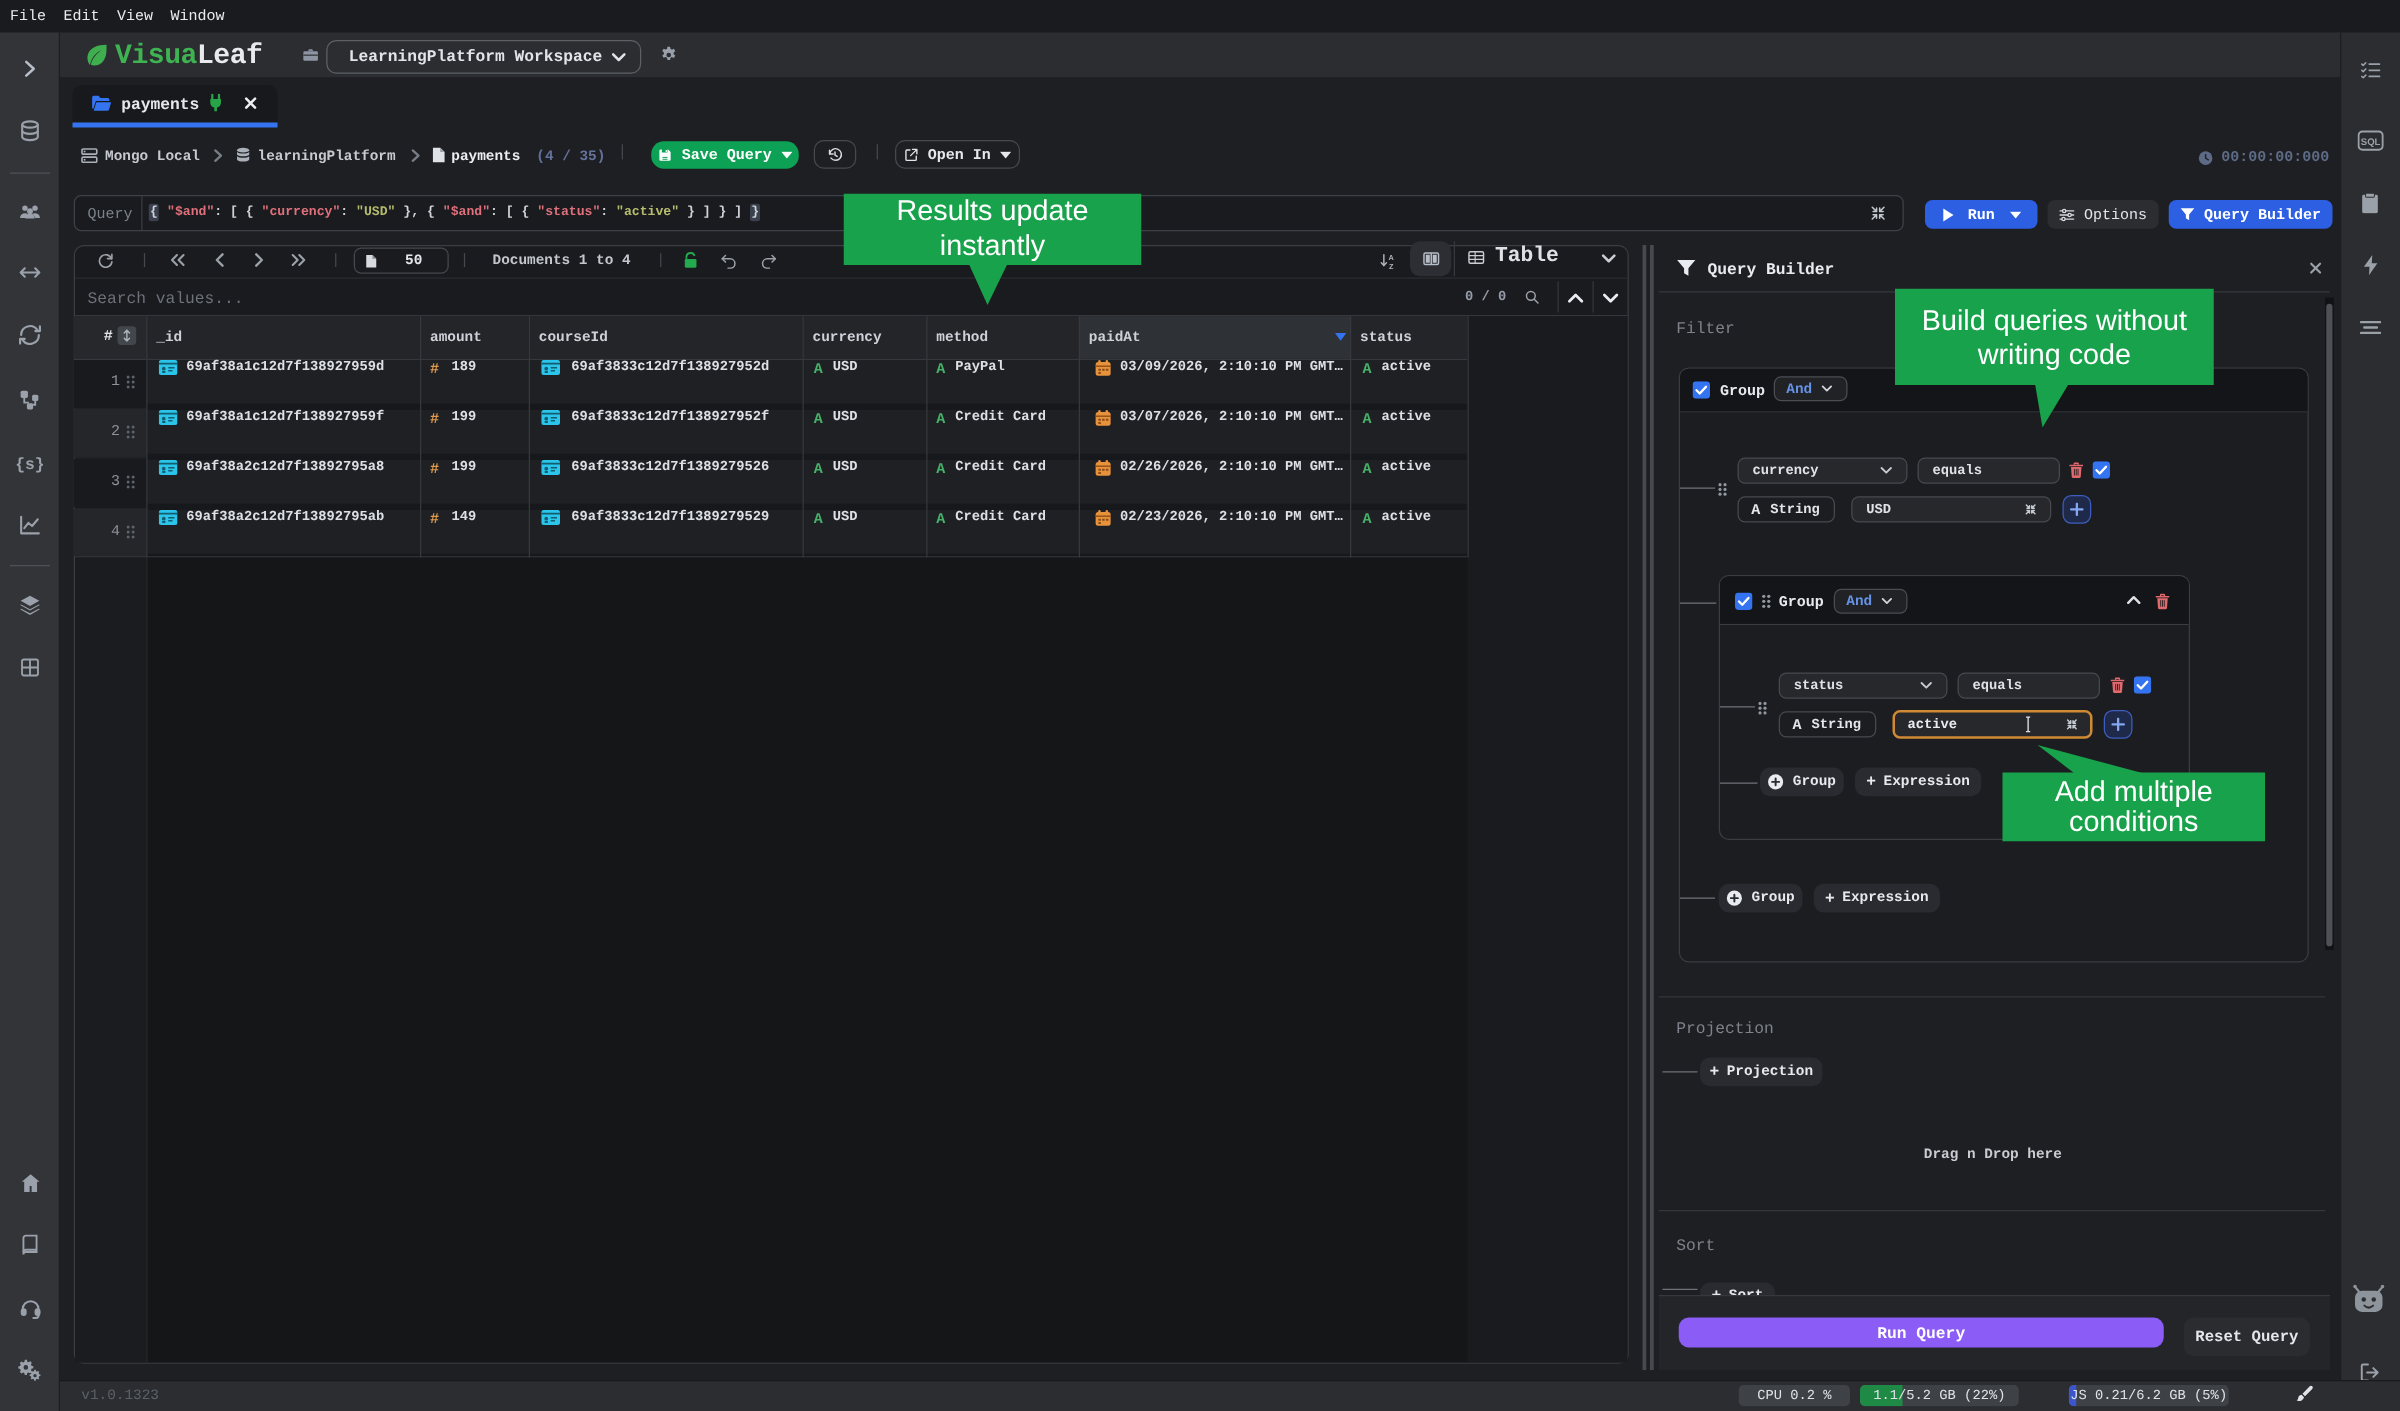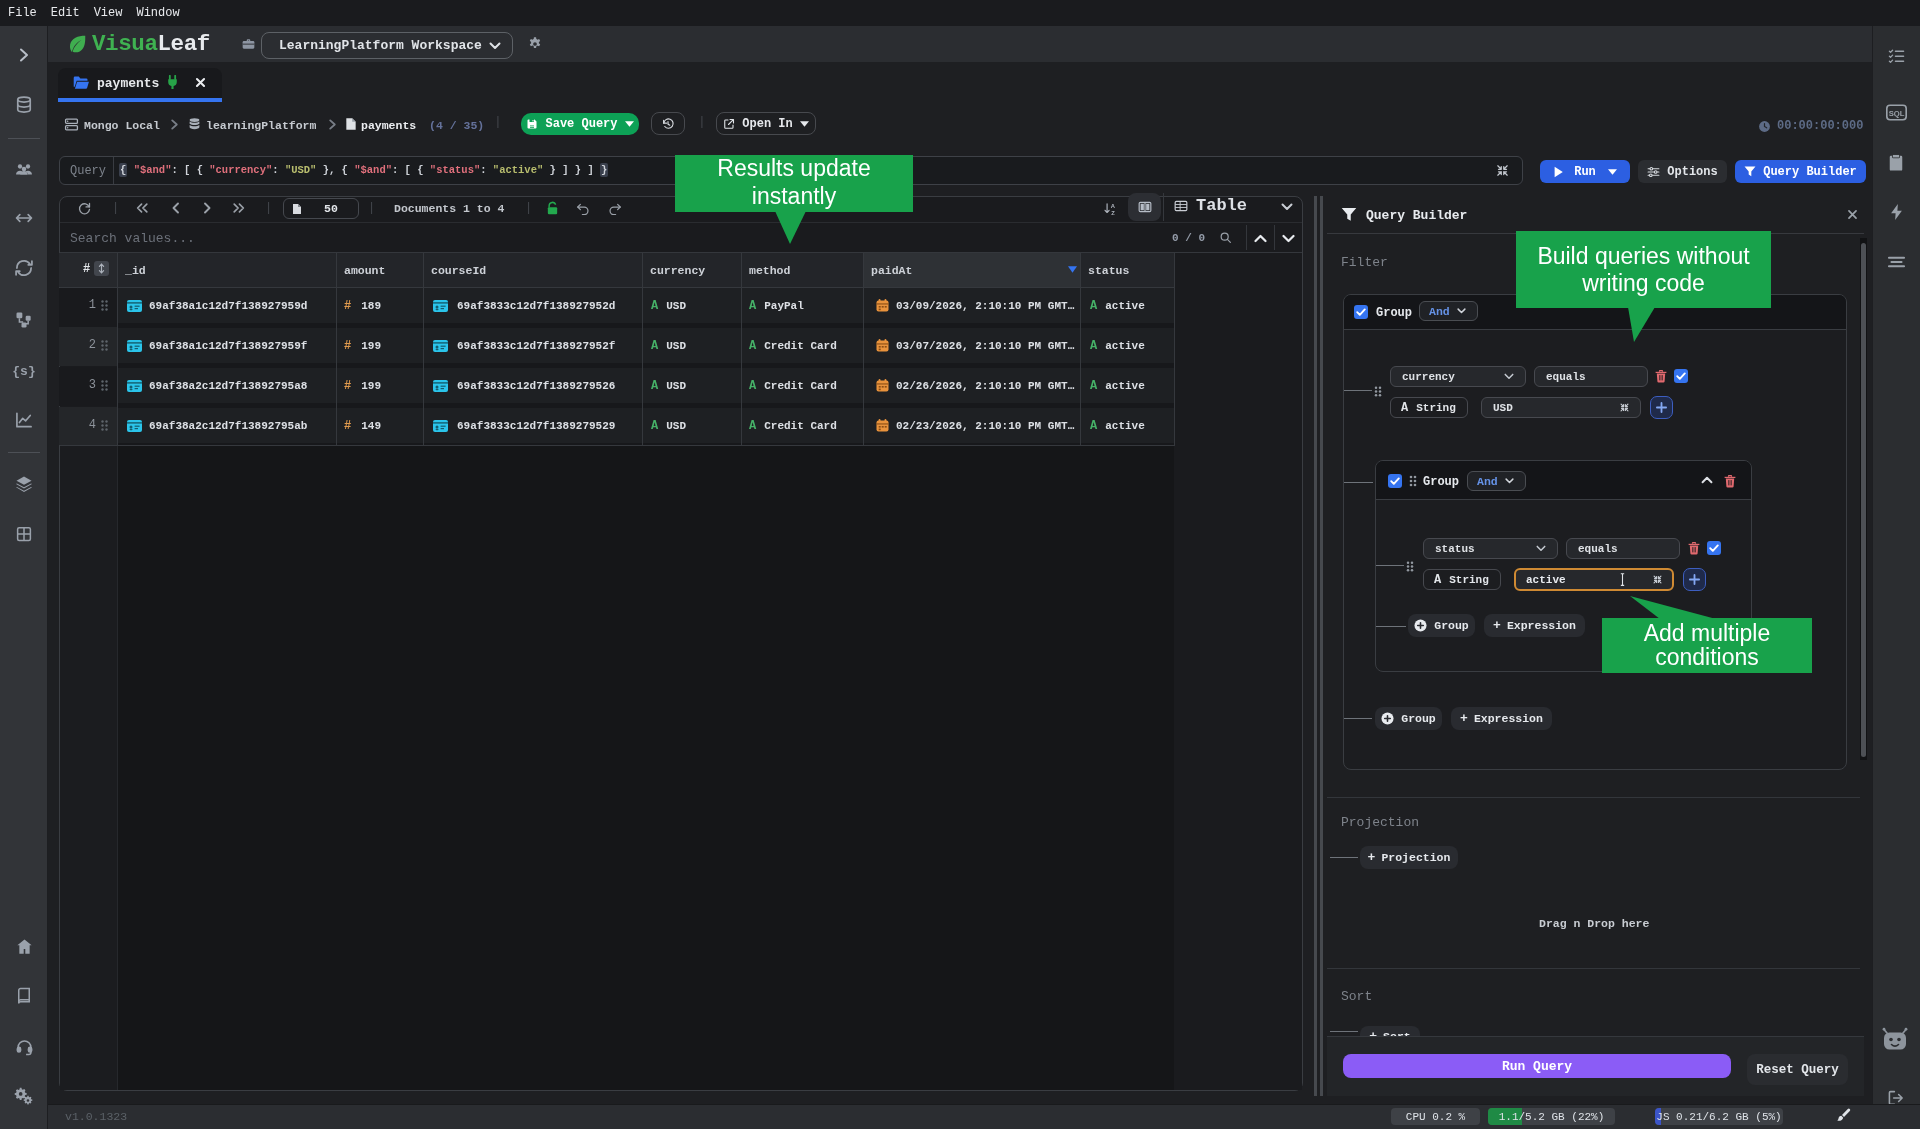--- a/index.html
+++ b/index.html
@@ -5,21 +5,21 @@
   html,body{margin:0;padding:0;background:#1e1f22;width:1920px;height:1129px;overflow:hidden}
   *{box-sizing:border-box}
   .ab{position:absolute}
   body{font-family:"Liberation Mono",monospace;-webkit-font-smoothing:antialiased}
   .sans{font-family:Liberation Mono, monospace}
   .ic{display:flex;align-items:center;justify-content:center}
   .row{display:flex;align-items:center}
   svg{display:block}
   .chip{background:#3e4146;border-radius:4px;color:#dfe3e8;font-size:11px;display:flex;align-items:center;justify-content:center;position:absolute;height:17px;overflow:hidden}
   .btn{display:flex;align-items:center;justify-content:center;position:absolute;border-radius:8px}
-  .cell{position:absolute;display:flex;align-items:center;font-size:11px;color:#dde0e5;font-weight:700}
+  .cell{position:absolute;display:flex;align-items:flex-start;font-size:11px;color:#dde0e5;font-weight:700}
   .hdrc{position:absolute;display:flex;align-items:center;font-size:11.5px;color:#ced2d8;font-weight:700}
   .vline{position:absolute;width:1px;background:#35383d}
   .callout{position:absolute;background:#18a24b;color:#fff;font-family:"Liberation Sans",sans-serif;text-align:center;z-index:50}
   .qtok{white-space:pre}
 </style>
 </head>
 <body>
 
 <div class="ab sans" style="left:0;top:0;width:1920px;height:26px;background:#1a1b1e;color:#e9ebee;font-size:12px;display:flex;align-items:center;gap:14px;padding-left:8px">
   <span>File</span>
@@ -261,21 +261,21 @@
     </svg>
 </div>
 
 <div class="btn" style="left:1638px;top:160px;width:89px;height:23px;background:#2b2d31;border-radius:6px;gap:7px">
   <svg width="13" height="12" viewBox="0 0 24 22" fill="none" stroke="#d8dbe0" stroke-width="2" stroke-linecap="round">
       <path d="M2 5h20M2 11h20M2 17h20"></path>
       <circle cx="8" cy="5" r="2.4" fill="#2b2d31"></circle>
       <circle cx="16" cy="11" r="2.4" fill="#2b2d31"></circle>
       <circle cx="7" cy="17" r="2.4" fill="#2b2d31"></circle>
     </svg>
-  <span style="color:#e3e6ea;font-size:12px;font-weight:700">Options</span>
+  <span style="color:#e3e6ea;font-size:12px;font-weight:400">Options</span>
 </div>
 
 <div class="btn" style="left:1735px;top:160px;width:131px;height:23px;background:#2c5fe2;border-radius:6px;gap:7px">
   <svg width="12" height="11" viewBox="0 0 22 20">
       <path d="M1 1h20l-7.6 9v8.5l-4.8-2.8V10z" fill="#fff"></path>
     </svg>
   <span style="color:#fff;font-size:12px;font-weight:700">Query Builder</span>
 </div>
 
 <div class="ab" style="left:59px;top:196px;width:1244px;height:895px;background:#1a1b1e;border:1px solid #3a3d42;border-radius:8px"></div>

